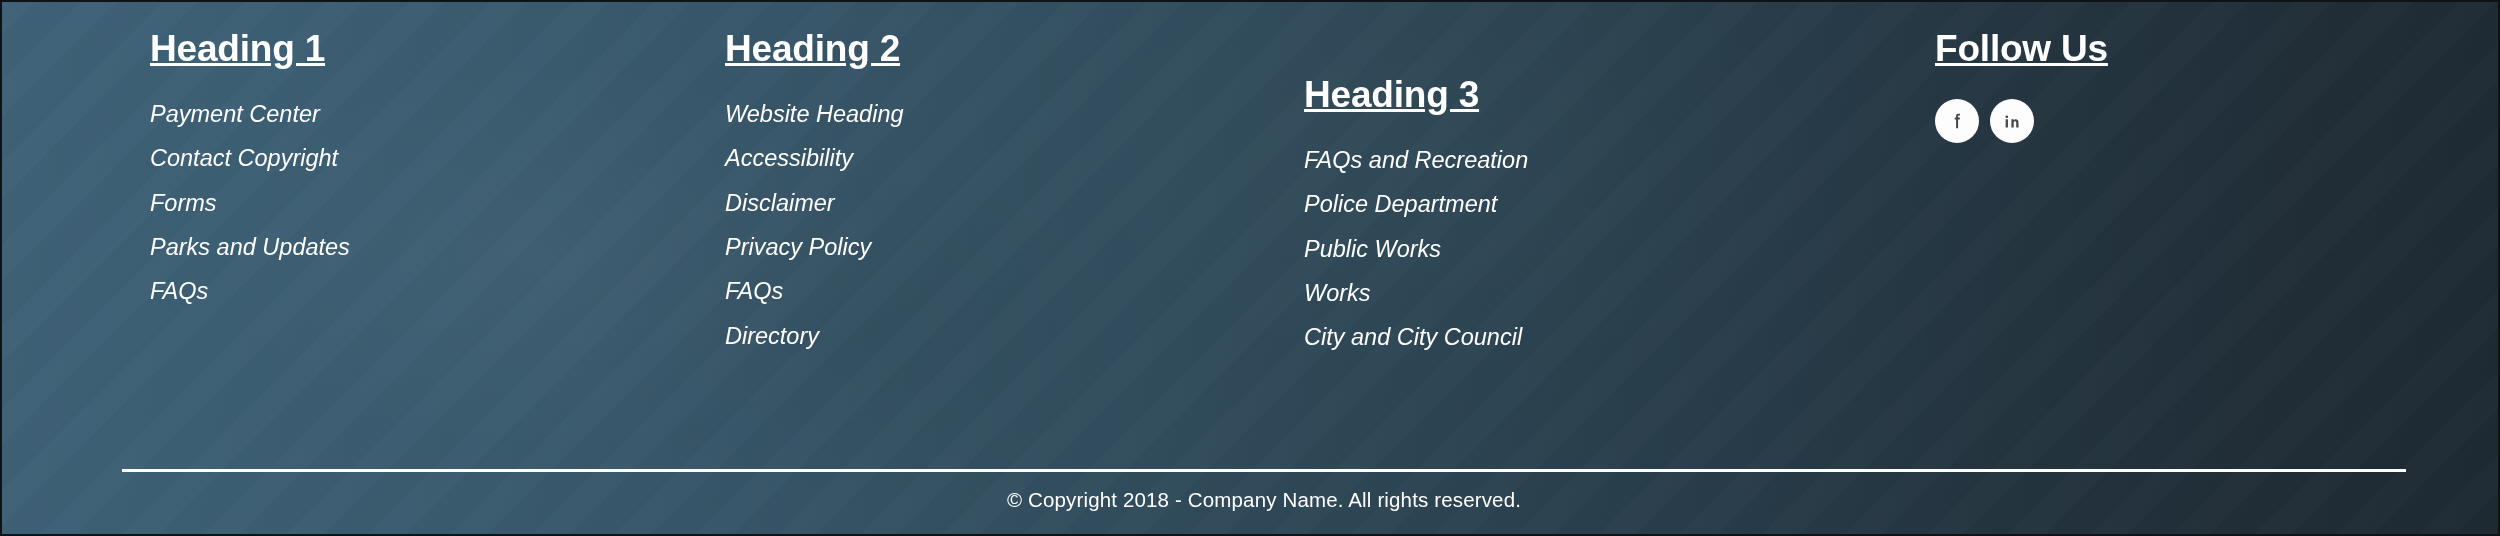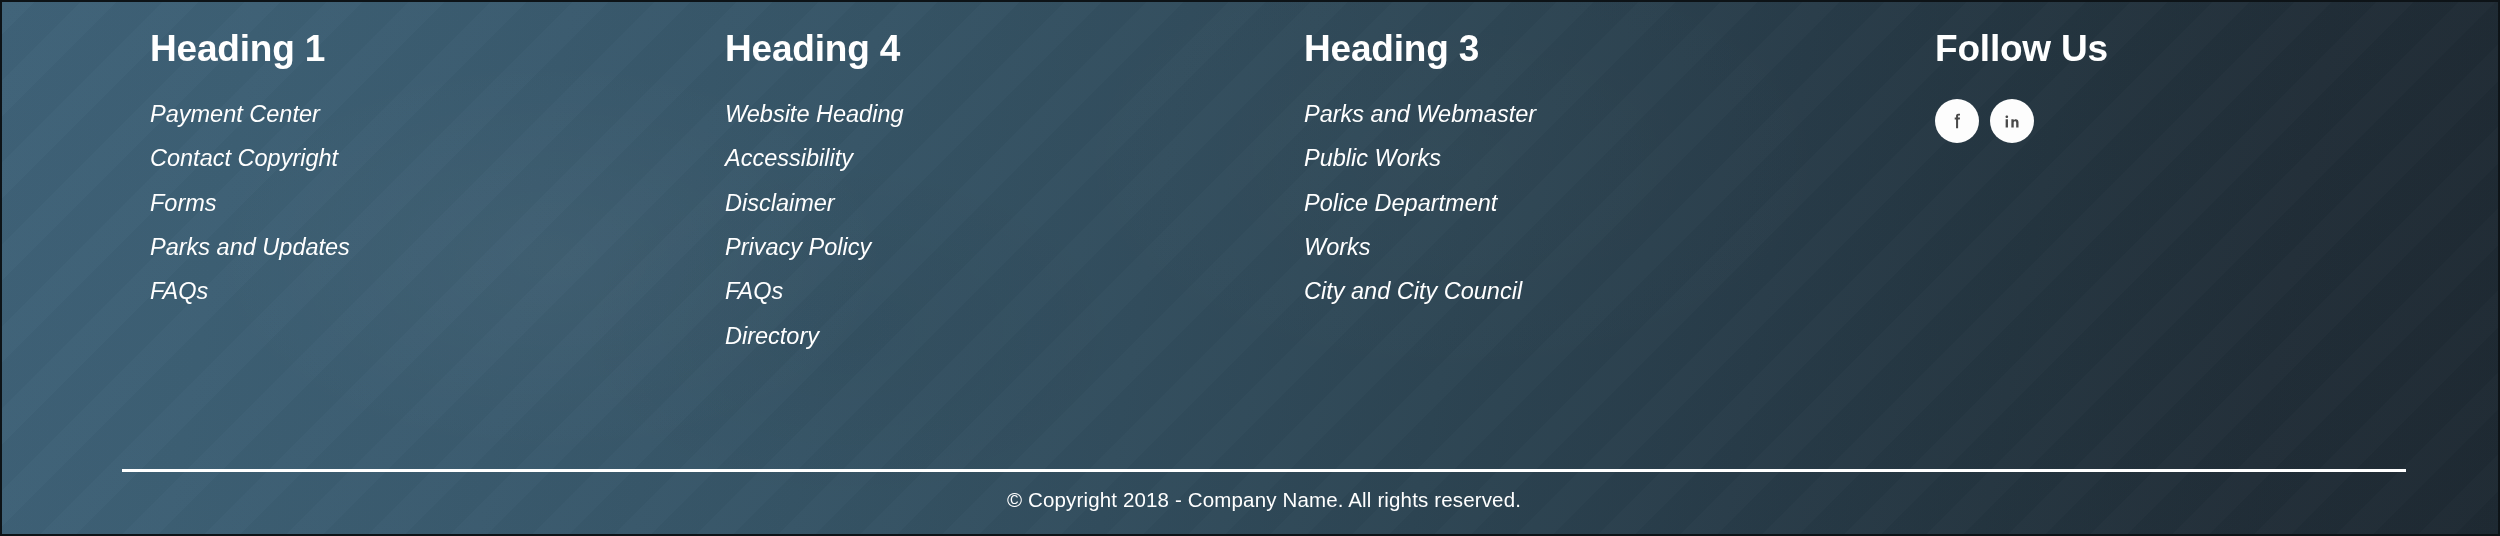--- a/index.html
+++ b/index.html
@@ -68,31 +68,32 @@
     height: 430px;
     z-index: 2;
   }
 
   .col {
     position: absolute;
     top: 30px;
   }
   .col-1 { left: 150px; }
   .col-2 { left: 725px; }
-  .col-3 { left: 1304px; }
+  .col-3 { left: 1304px; margin-top: 46px; }
   .col-4 { left: 1935px; }
 
   .col-heading {
     color: #ffffff;
     font-size: 37px;
     font-weight: bold;
     letter-spacing: -0.2px;
     line-height: 1;
     margin: 0 0 34px 0;
     white-space: nowrap;
+    text-decoration: underline;
   }
 
   .link-list {
     list-style: none;
     margin: 0;
     padding: 0;
     font-style: italic;
   }
   .link-list li {
     margin: 0 0 18px 0;
@@ -167,37 +168,37 @@
       <ul class="link-list">
         <li><a class="footer-link" href="#">Payment Center</a></li>
         <li><a class="footer-link" href="#">Contact Copyright</a></li>
         <li><a class="footer-link" href="#">Forms</a></li>
         <li><a class="footer-link" href="#">Parks and Updates</a></li>
         <li><a class="footer-link" href="#">FAQs</a></li>
       </ul>
     </div>
 
     <div class="col col-2">
-      <h2 class="col-heading">Heading 4</h2>
+      <h2 class="col-heading">Heading 2</h2>
       <ul class="link-list">
         <li><a class="footer-link" href="#">Website Heading</a></li>
         <li><a class="footer-link" href="#">Accessibility</a></li>
         <li><a class="footer-link" href="#">Disclaimer</a></li>
         <li><a class="footer-link" href="#">Privacy Policy</a></li>
         <li><a class="footer-link" href="#">FAQs</a></li>
         <li><a class="footer-link" href="#">Directory</a></li>
       </ul>
     </div>
 
     <div class="col col-3">
       <h2 class="col-heading">Heading 3</h2>
       <ul class="link-list">
-        <li><a class="footer-link" href="#">Parks and Webmaster</a></li>
+        <li><a class="footer-link" href="#">FAQs and Recreation</a></li>
+        <li><a class="footer-link" href="#">Police Department</a></li>
         <li><a class="footer-link" href="#">Public Works</a></li>
-        <li><a class="footer-link" href="#">Police Department</a></li>
         <li><a class="footer-link" href="#">Works</a></li>
         <li><a class="footer-link" href="#">City and City Council</a></li>
       </ul>
     </div>
 
     <div class="col col-4">
       <h2 class="col-heading">Follow Us</h2>
       <div class="social-row">
         <a class="social-btn" href="#">
           <span>

